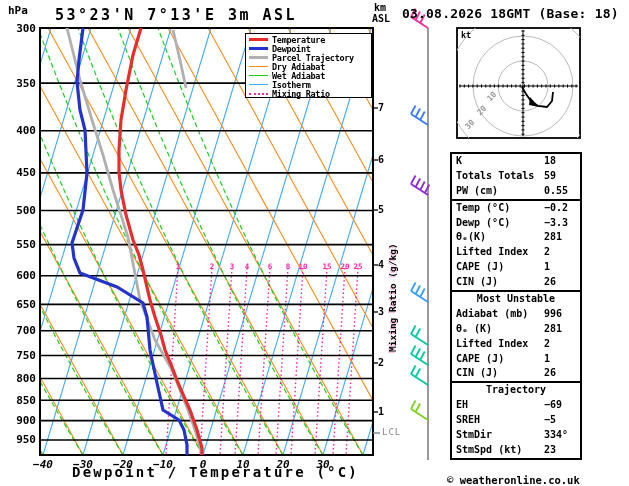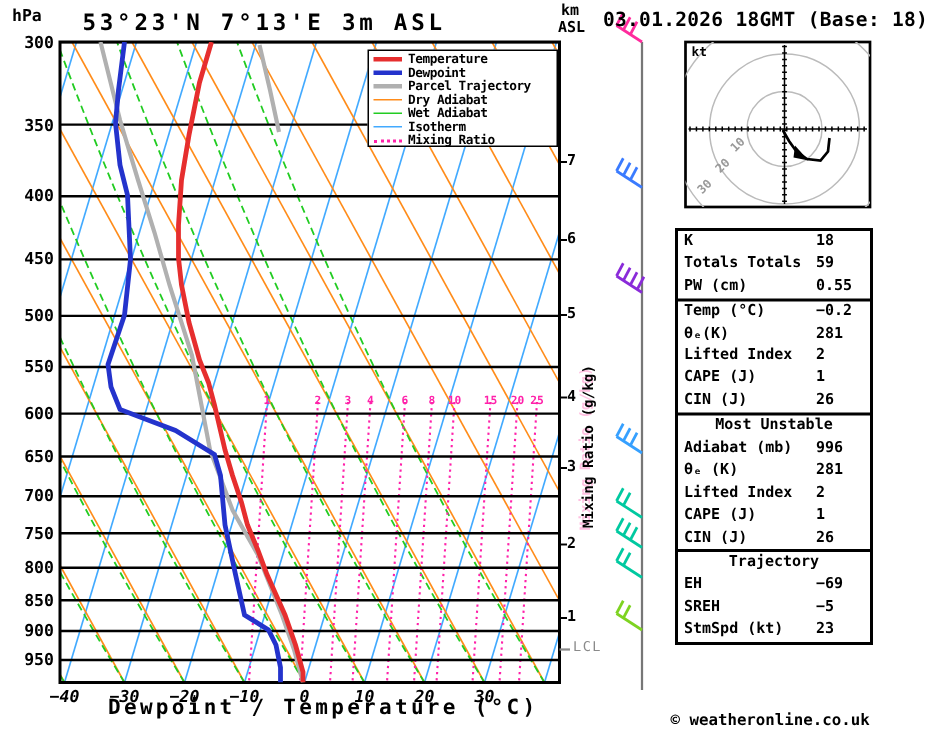--- a/index.html
+++ b/index.html
@@ -247,21 +247,21 @@
         <line x1="521.4" y1="125.59999999999994" x2="524.6" y2="125.59999999999994" stroke="#000" stroke-width="1"></line>
         <line x1="521.4" y1="129.89999999999995" x2="524.6" y2="129.89999999999995" stroke="#000" stroke-width="1"></line>
         <line x1="521.4" y1="134.19999999999996" x2="524.6" y2="134.19999999999996" stroke="#000" stroke-width="1"></line>
         <polyline points="522,87 526,94 531,101 538,106 547,107 552,101 553,92" fill="none" stroke="#000" stroke-width="1.8"></polyline>
         <path d="M530,97 L539,107 L529,105 Z" fill="#000"></path>
       </g>
     </svg>
 
   <div class="abslbl" id="hpa-label">hPa</div>
   <div class="abslbl" id="station-title">53°23'N 7°13'E 3m ASL</div>
-  <div class="abslbl" id="datetime-title">03.01.2026 18GMT (Base: 18)</div>
+  <div class="abslbl" id="datetime-title">03.08.2026 18GMT (Base: 18)</div>
   <div class="abslbl" id="km-label">km</div>
   <div class="abslbl" id="asl-label">ASL</div>
 
   <div id="pressure-ticks">
       <div class="ptick" style="left: 2px; top: 21.5px;">300</div>
       <div class="ptick" style="left: 2px; top: 76.5935px;">350</div>
       <div class="ptick" style="left: 2px; top: 124.318px;">400</div>
       <div class="ptick" style="left: 2px; top: 166.413px;">450</div>
       <div class="ptick" style="left: 2px; top: 204.069px;">500</div>
       <div class="ptick" style="left: 2px; top: 238.133px;">550</div>
@@ -347,34 +347,36 @@
       <div class="abslbl hodo-ring-lbl" style="left: 465px; top: 120px;">30</div>
     </div>
   <div id="data-table">
       <div class="tbl-section">
         <div class="tbl-row"><span>K</span><span class="tbl-val">18</span></div>
         <div class="tbl-row"><span>Totals Totals</span><span class="tbl-val">59</span></div>
         <div class="tbl-row"><span>PW (cm)</span><span class="tbl-val">0.55</span></div>
       </div>
       <div class="tbl-section">
         <div class="tbl-row"><span>Temp (°C)</span><span class="tbl-val">−0.2</span></div>
+        <div class="tbl-row"><span>Dewp (°C)</span><span class="tbl-val">−3.3</span></div>
         <div class="tbl-row"><span>θₑ(K)</span><span class="tbl-val">281</span></div>
         <div class="tbl-row"><span>Lifted Index</span><span class="tbl-val">2</span></div>
         <div class="tbl-row"><span>CAPE (J)</span><span class="tbl-val">1</span></div>
         <div class="tbl-row"><span>CIN (J)</span><span class="tbl-val">26</span></div>
       </div>
       <div class="tbl-section">
         <div class="tbl-header">Most Unstable</div>
         <div class="tbl-row"><span>Adiabat (mb)</span><span class="tbl-val">996</span></div>
         <div class="tbl-row"><span>θₑ (K)</span><span class="tbl-val">281</span></div>
         <div class="tbl-row"><span>Lifted Index</span><span class="tbl-val">2</span></div>
         <div class="tbl-row"><span>CAPE (J)</span><span class="tbl-val">1</span></div>
         <div class="tbl-row"><span>CIN (J)</span><span class="tbl-val">26</span></div>
       </div>
       <div class="tbl-section">
         <div class="tbl-header">Trajectory</div>
         <div class="tbl-row"><span>EH</span><span class="tbl-val">−69</span></div>
         <div class="tbl-row"><span>SREH</span><span class="tbl-val">−5</span></div>
+        <div class="tbl-row"><span>StmDir</span><span class="tbl-val">334°</span></div>
         <div class="tbl-row"><span>StmSpd (kt)</span><span class="tbl-val">23</span></div>
       </div>
     </div>
   <div class="abslbl" id="copyright">© weatheronline.co.uk</div>
 </div>
 
 </body></html>

